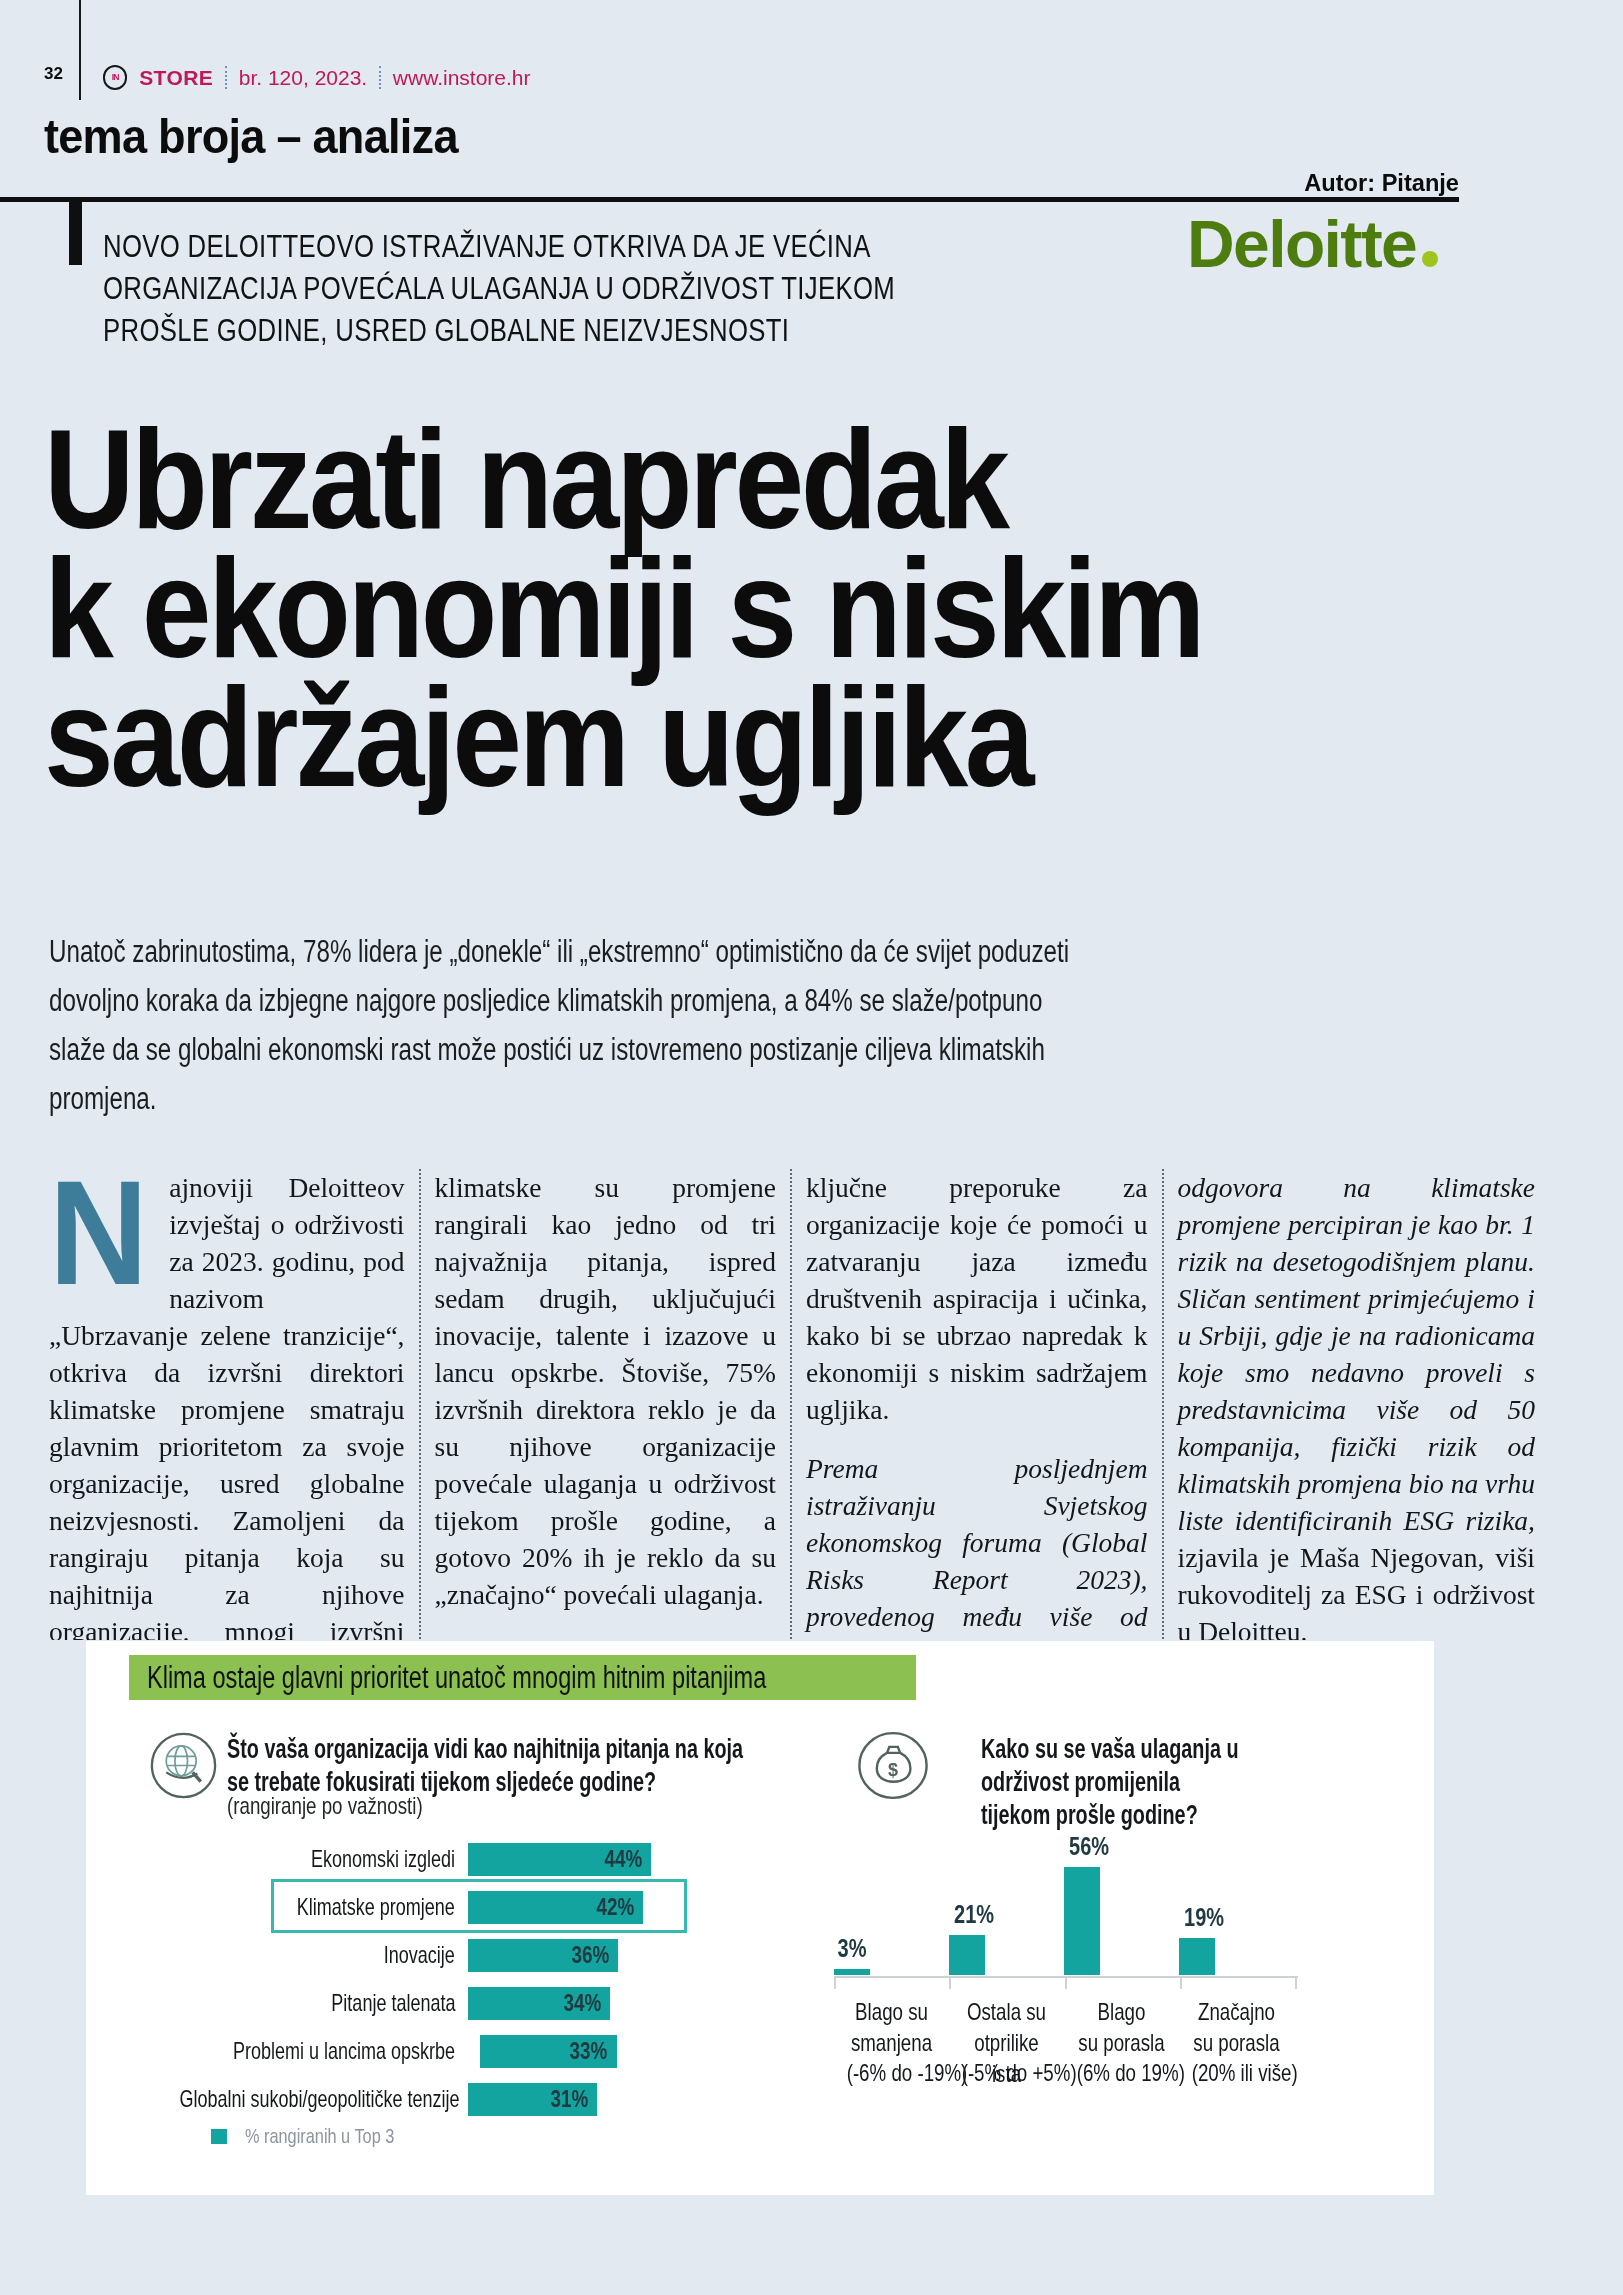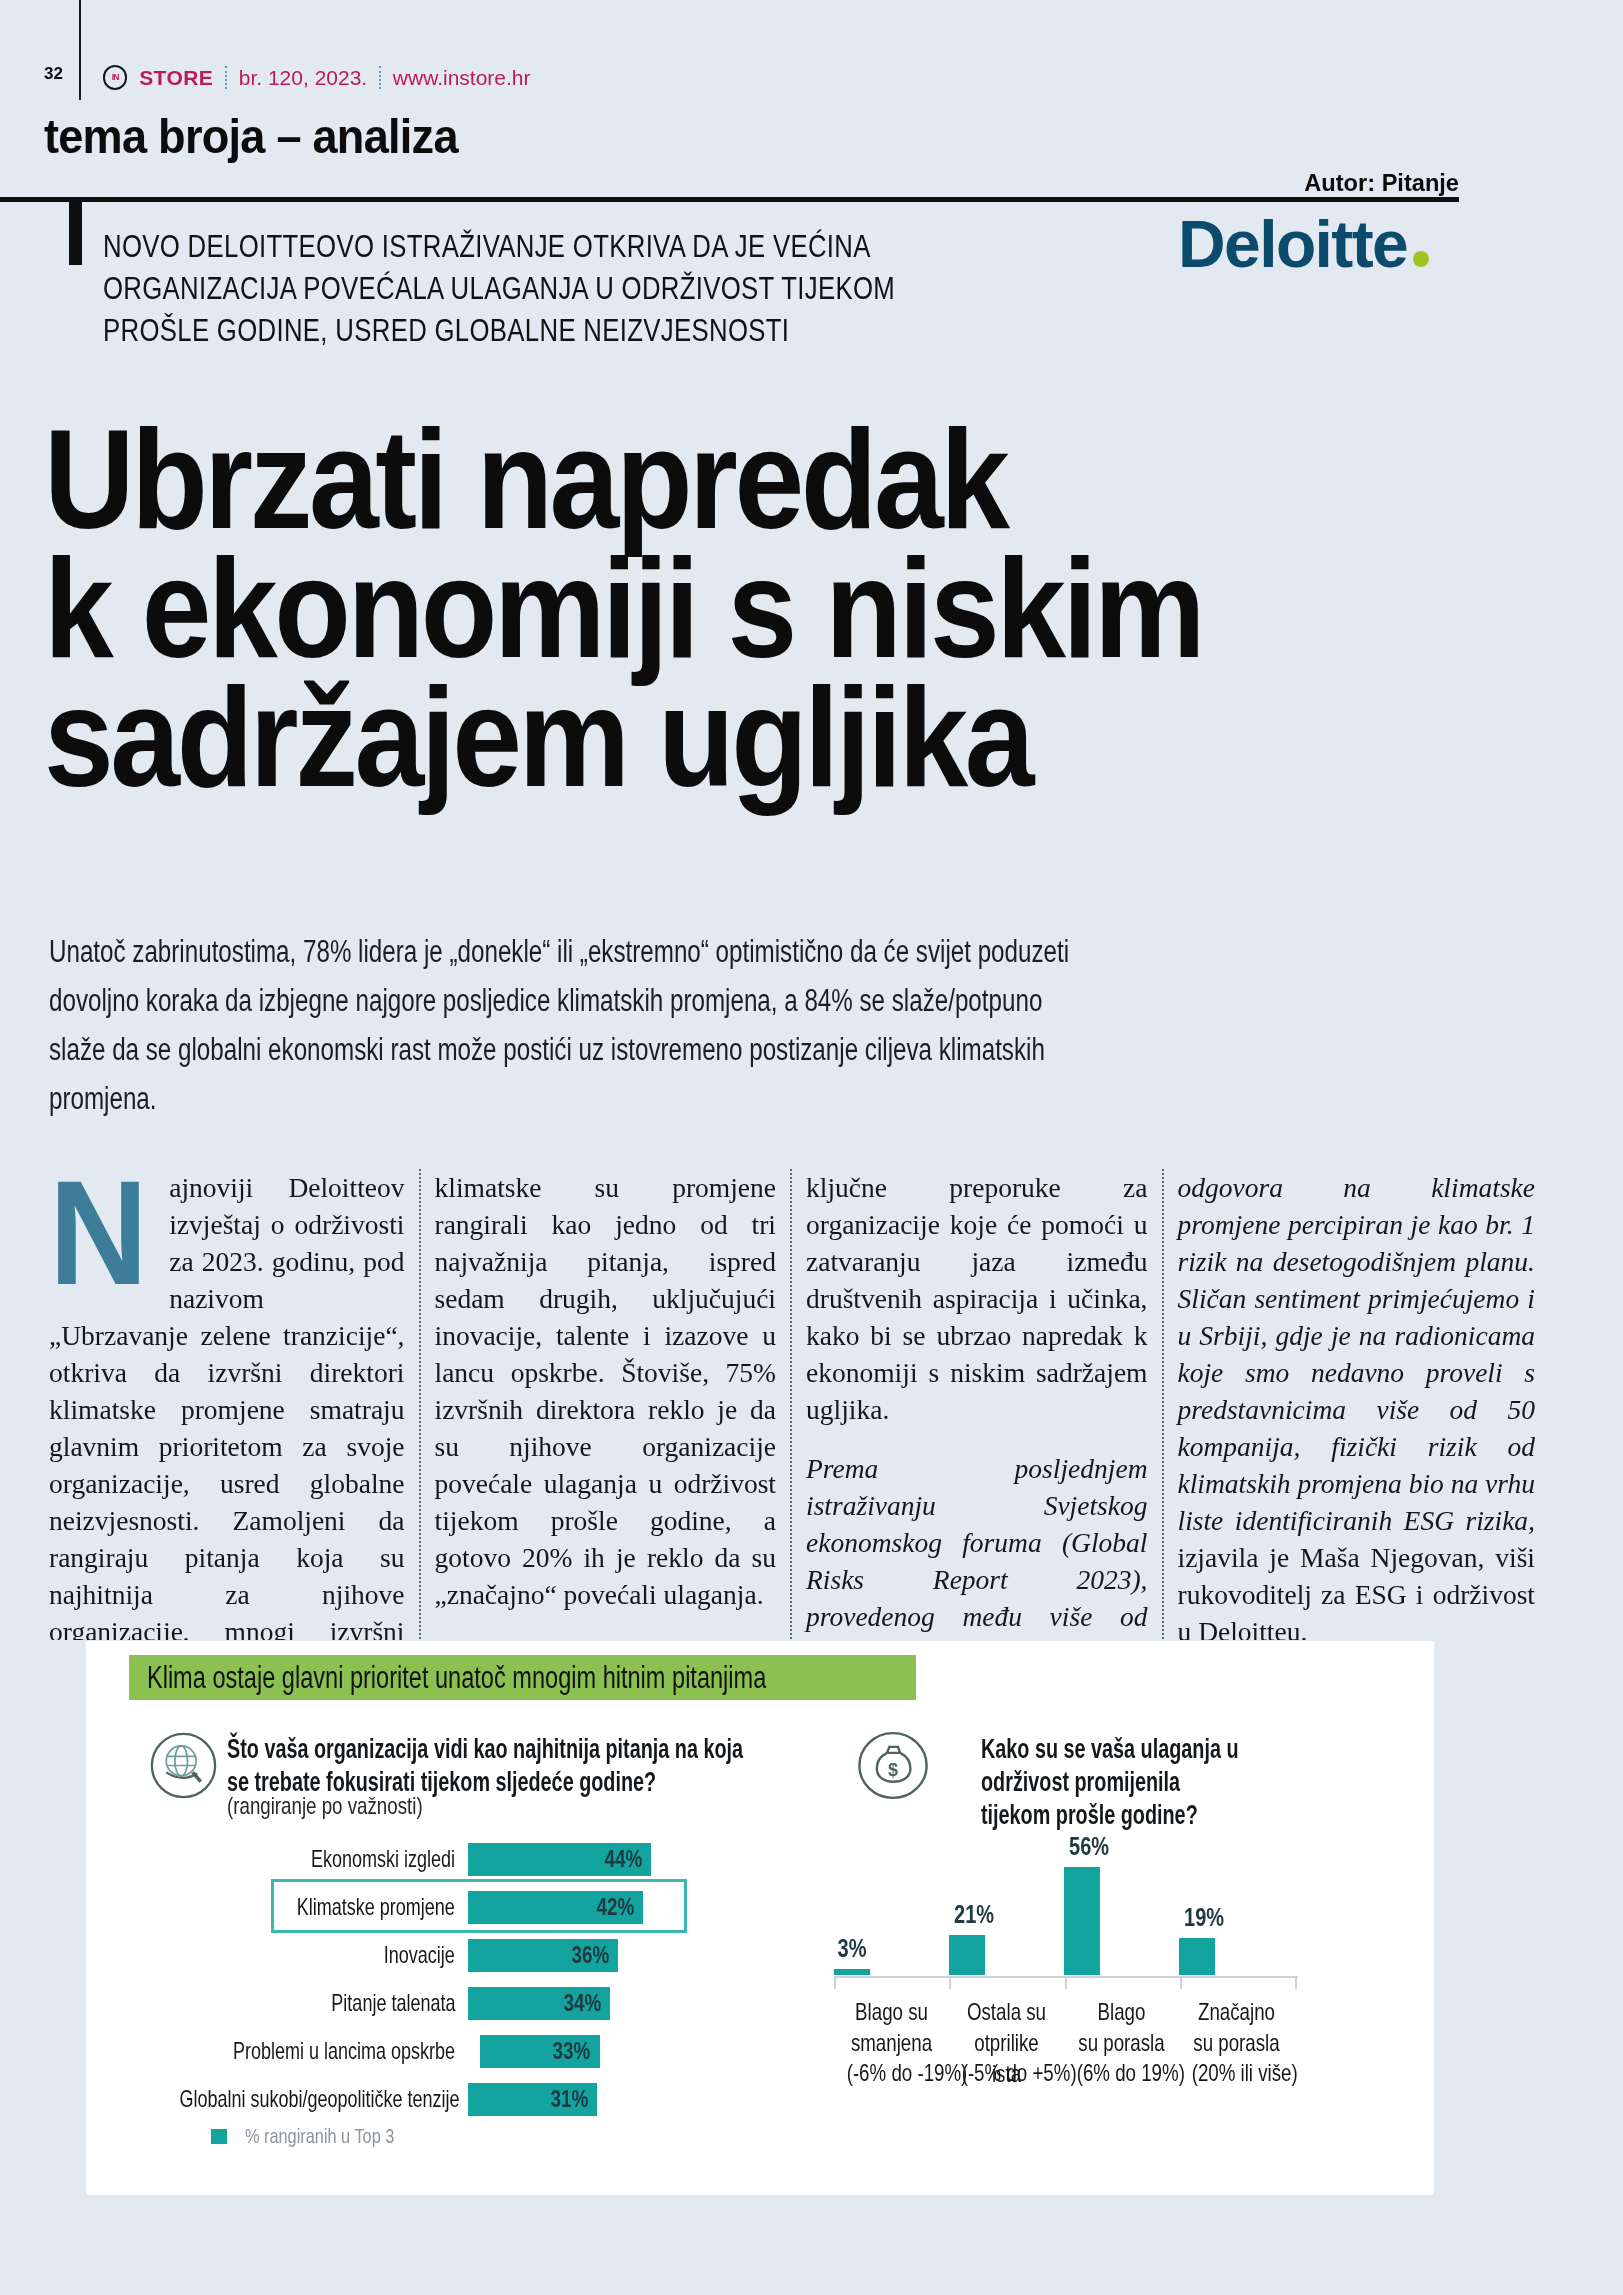--- a/index.html
+++ b/index.html
@@ -91,21 +91,21 @@
   </div>
   <div class="sectiontitle">tema broja – analiza</div>
 
   <div class="toprule"></div>
   <div class="dropbar"></div>
   <div class="kicker preline">NOVO DELOITTEOVO ISTRAŽIVANJE OTKRIVA DA JE VEĆINA
 ORGANIZACIJA POVEĆALA ULAGANJA U ODRŽIVOST TIJEKOM
 PROŠLE GODINE, USRED GLOBALNE NEIZVJESNOSTI</div>
   <div class="author">Autor: Pitanje</div>
   <div class="dlogo">
-    <span style="color:#0c4a6e;">Deloitte</span><span class="dot" style="background:#a0c41e;"></span>
+    <span style="color:#4d7c0f;margin-left:9px;">Deloitte</span><span class="dot" style="background:#a0c41e;"></span>
   </div>
 
   <div class="headline">
     <div class="hl">Ubrzati napredak</div>
     <div class="hl">k ekonomiji s niskim</div>
     <div class="hl">sadržajem ugljika</div>
   </div>
 
   <div class="lead preline">Unatoč zabrinutostima, 78% lidera je „donekle“ ili „ekstremno“ optimistično da će svijet poduzeti
 dovoljno koraka da izbjegne najgore posljedice klimatskih promjena, a 84% se slaže/potpuno
@@ -168,21 +168,21 @@
           </div>
       </div>
       <div class="brow">
         <div class="blabel"><span>Pitanje talenata</span></div>
         <div class="bar" style="width: 142px;">
             <span class="bval">34%</span>
           </div>
       </div>
       <div class="brow">
         <div class="blabel"><span>Problemi u lancima opskrbe</span></div>
-        <div class="bar" style="width: 120px; margin-left: 25px;">
+        <div class="bar" style="width: 137px; margin-left: 25px;">
             <span class="bval">33%</span>
           </div>
       </div>
       <div class="brow">
         <div class="blabel"><span>Globalni sukobi/geopolitičke tenzije</span></div>
         <div class="bar" style="width: 129px;">
             <span class="bval">31%</span>
           </div>
       </div>
     </div>

